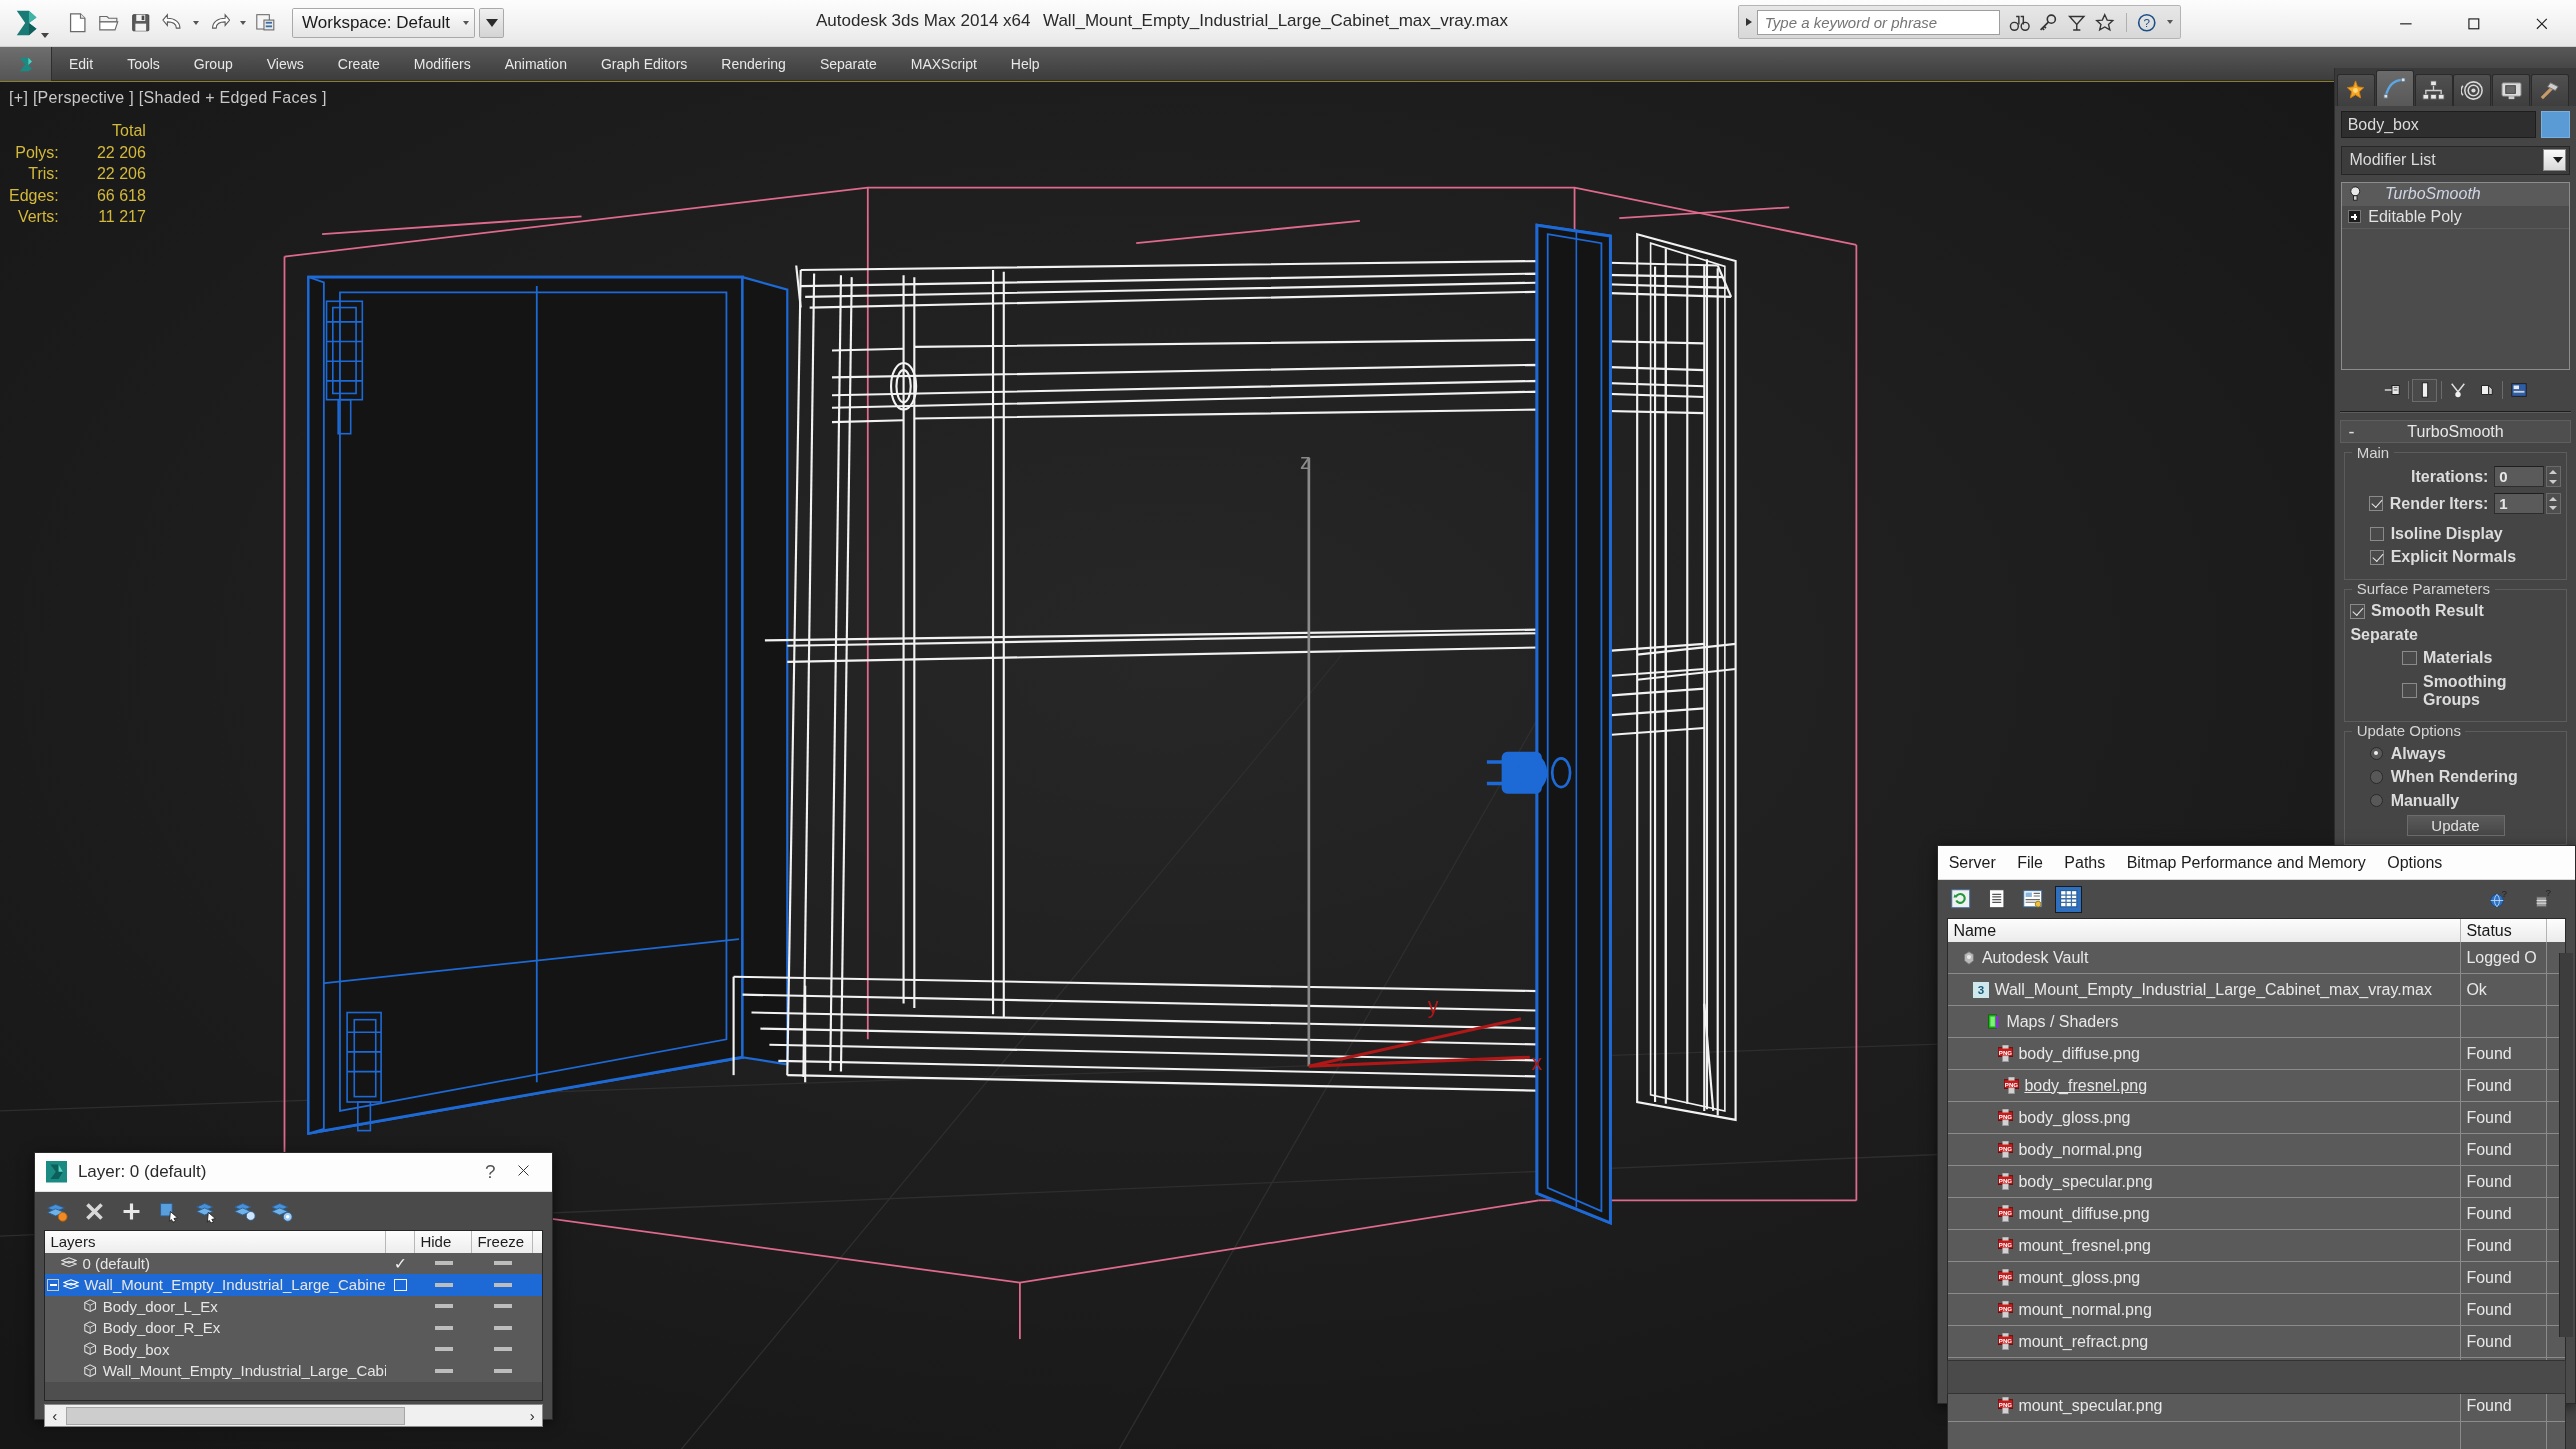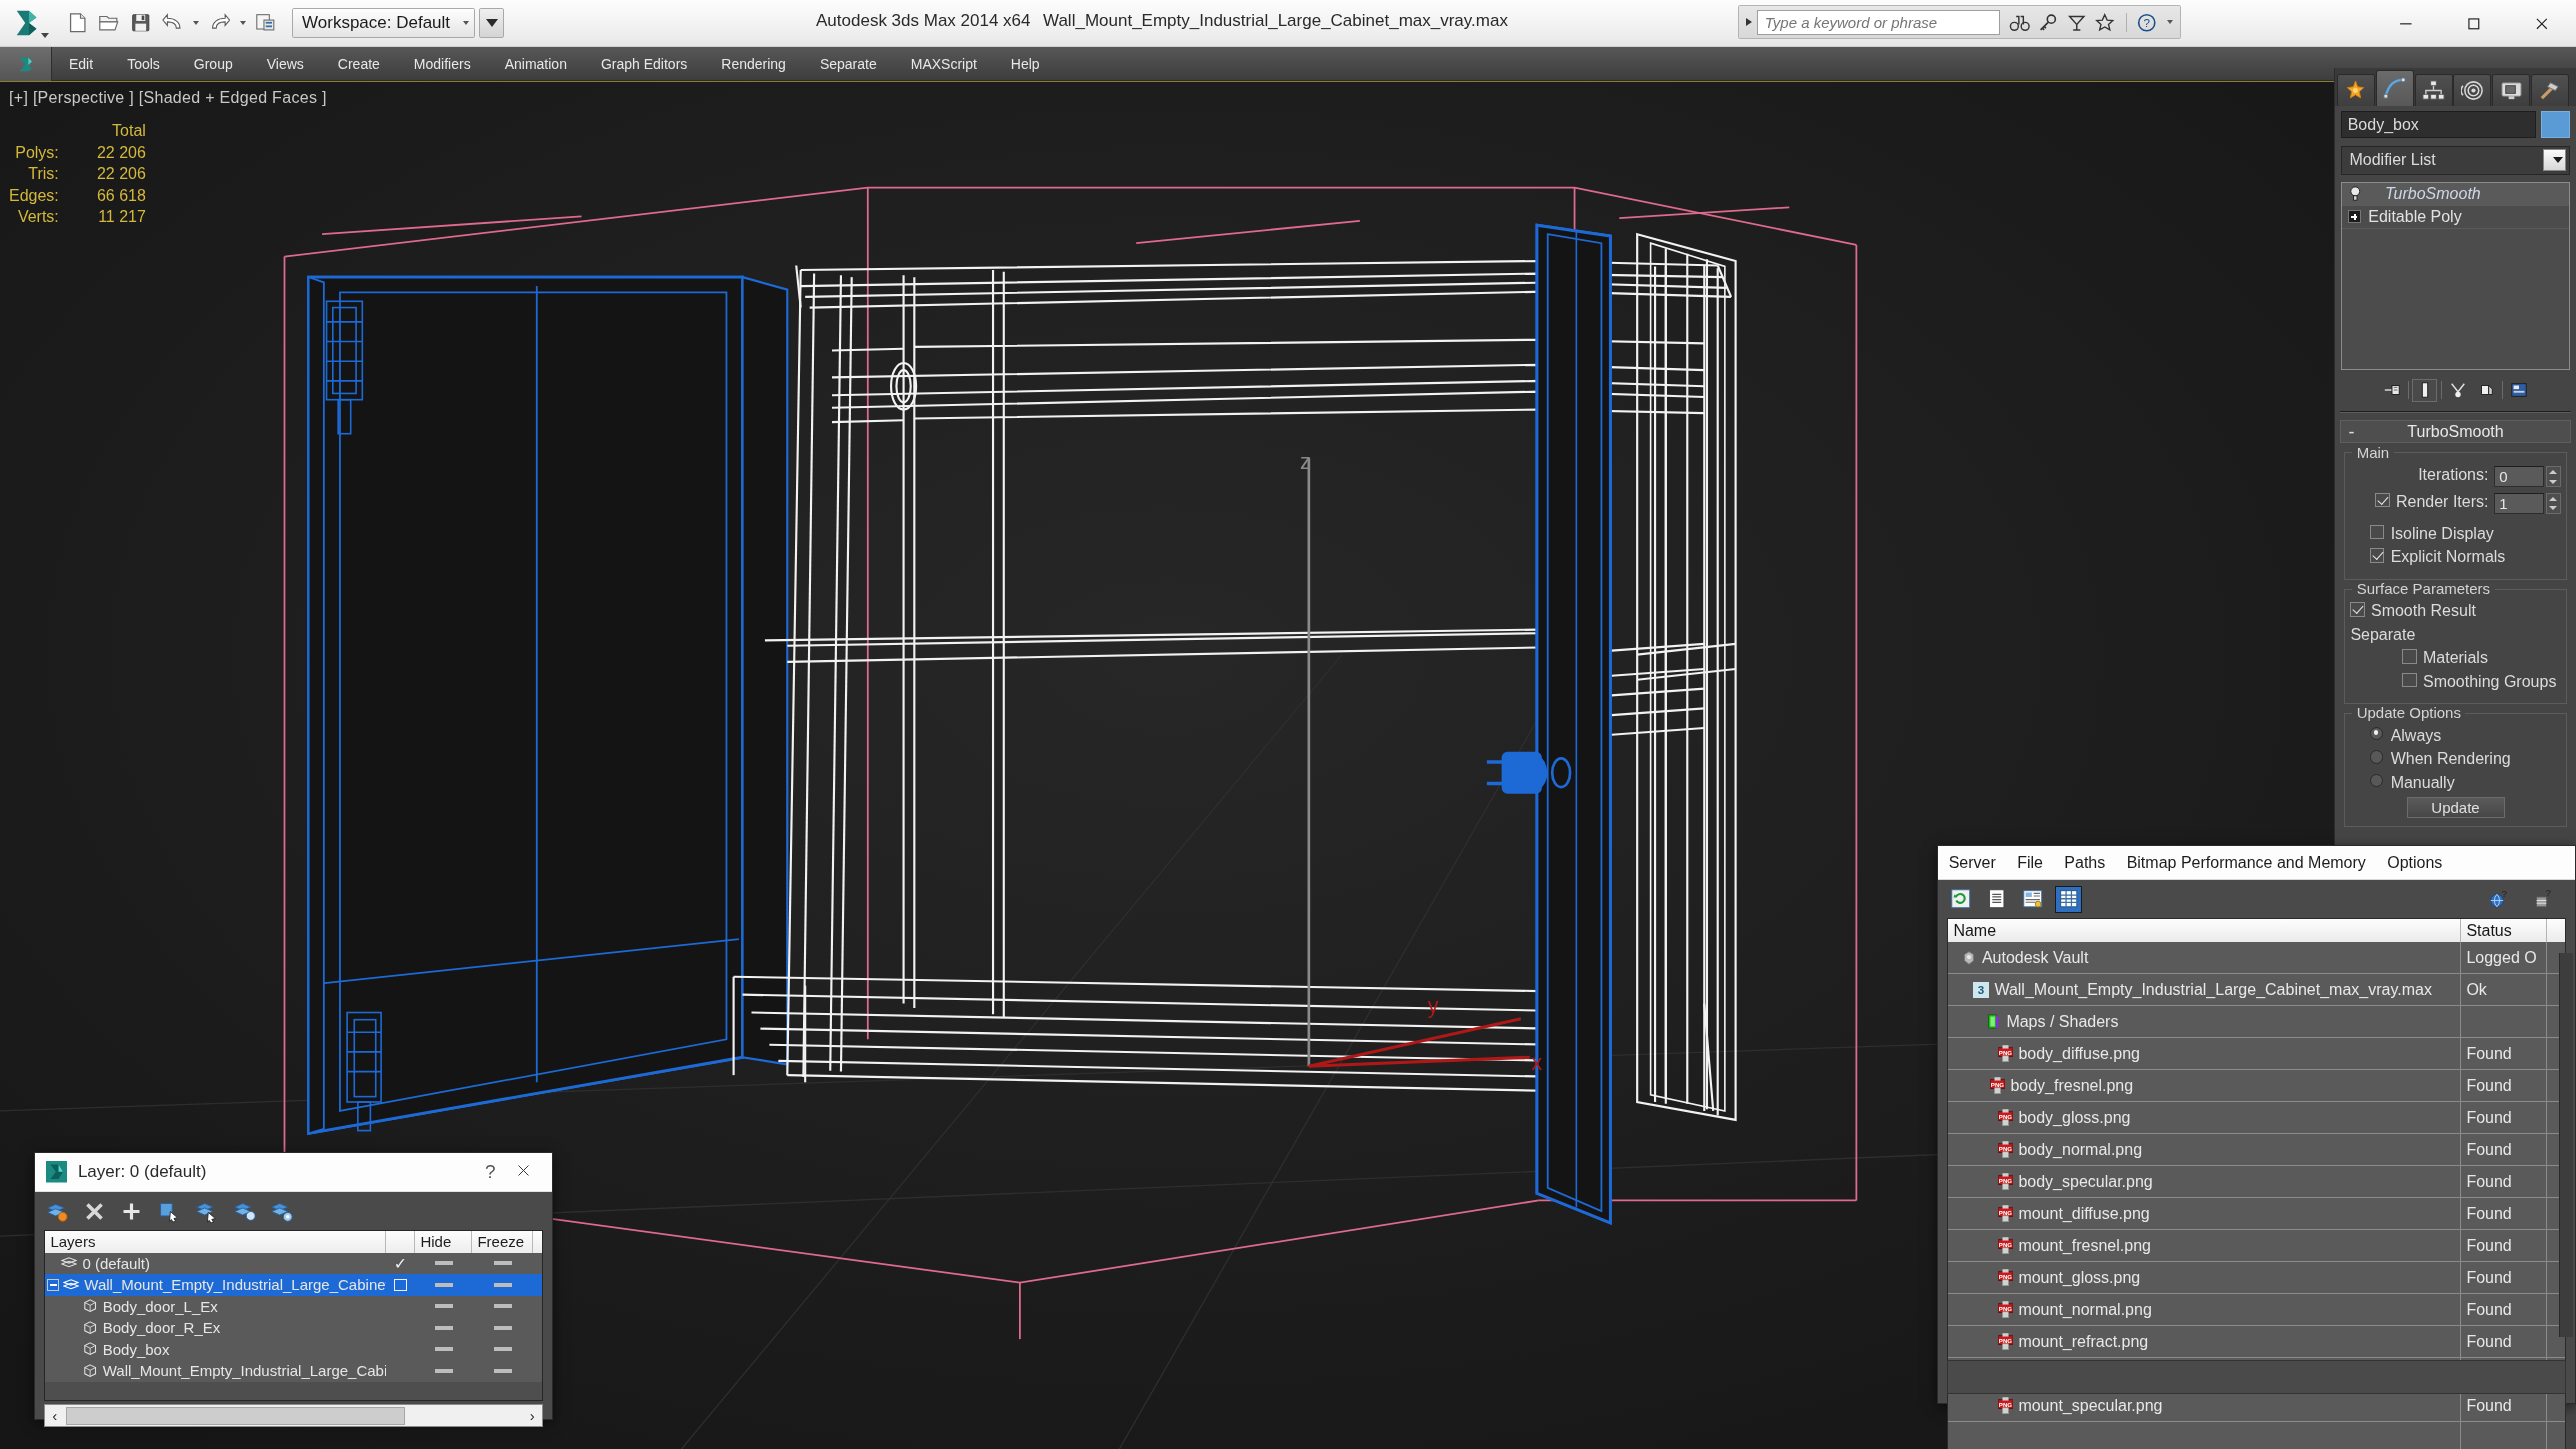--- a/index.html
+++ b/index.html
@@ -220,21 +220,21 @@
   }
   .rollout-hdr .minus { position: absolute; left: 7.2px; font-size: 18px; color: #dcdcdc; line-height: 12.5px;}
   .group {
     margin: 9px 3.6px 0 3.6px; border: 0.9px solid #5c5c5c; padding: 12.5px 5.4px 7.2px 5.4px;
     position: relative;
   }
   .group > .gtitle {
     position: absolute; top: -9.8px; left: 7.2px; background: #454545;
     padding: 0 4.5px; font-size: 15px; color: #d4d4d4;
   }
-  .frow { display: flex; align-items: flex-start; margin-bottom: 5.4px; }
+  .frow { display: flex; align-items: center; margin-bottom: 5.4px; font-weight: bold; }
   .frow.right { justify-content: flex-end; }
   .flabel { font-size: 16px; color: #dcdcdc; }
   .spin {
     display: flex; align-items: center; margin-left: 5.4px;
   }
   .spin-field {
     width: 50px; height: 21.5px; background: #5a5a5a; border: 0.9px solid #2d2d2d;
     border-top-color: #1e1e1e;
     color: #e6e6e6; font-size: 15px; display: flex; align-items: center; padding-left: 4.5px;
   }
@@ -1240,21 +1240,21 @@
                 <text x="8.5" y="11" font-size="7" fill="#fff" text-anchor="middle" font-family="Liberation Sans" font-weight="bold">PNG</text>
               </svg>
           </span>
           <span>body_diffuse.png</span>
         </div>
         <div class="acell-status">Found</div>
         <div class="acell-end"></div>
       </div>
 
       <div class="aw-row">
-        <div class="acell-name" style="padding-left:42px;">
+        <div class="acell-name" style="padding-left:56px;text-decoration:underline;">
           <span class="png-ico">
             <svg viewBox="0 0 17 19" style="font-size:18px">
                 <rect x="0" y="3" width="17" height="10" fill="#a81414" stroke="#6d0a0a"></rect>
                 <rect x="5" y="0" width="7" height="19" fill="#e8e8e8" stroke="#999" opacity=".85"></rect>
                 <rect x="1" y="4" width="15" height="8" fill="#c41c1c"></rect>
                 <text x="8.5" y="11" font-size="7" fill="#fff" text-anchor="middle" font-family="Liberation Sans" font-weight="bold">PNG</text>
               </svg>
           </span>
           <span>body_fresnel.png</span>
         </div>

